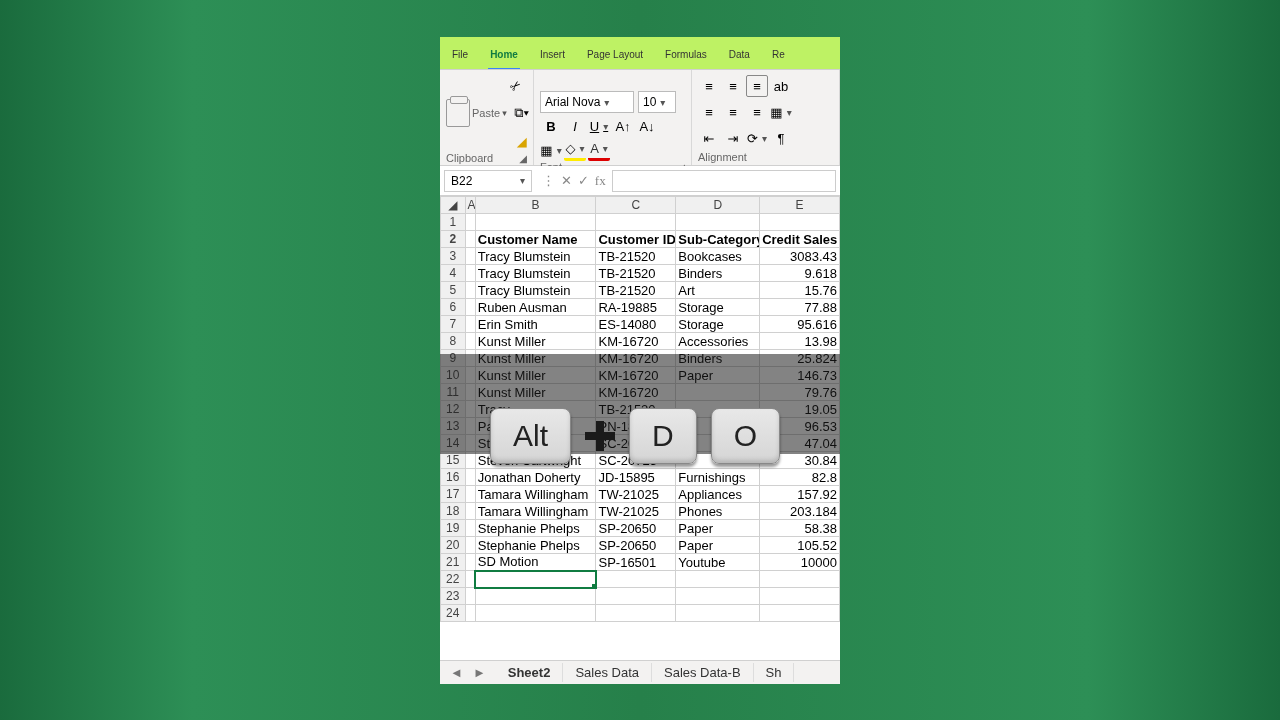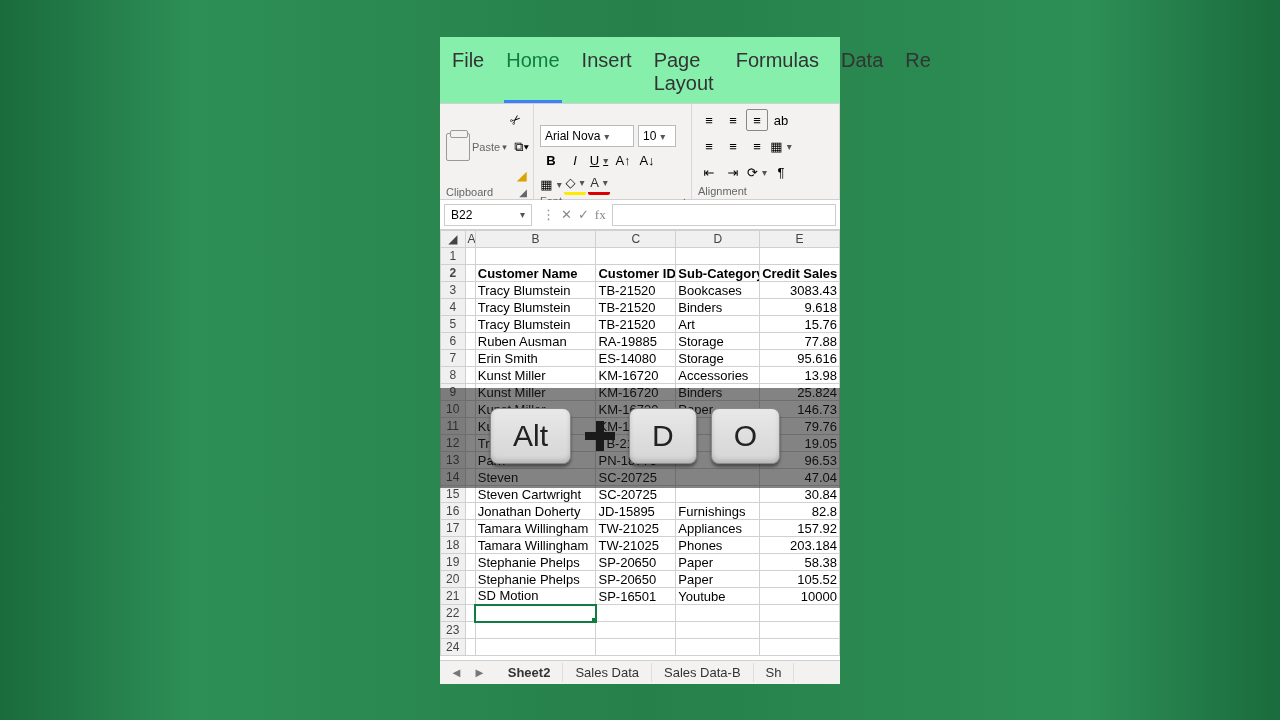--- a/index.html
+++ b/index.html
@@ -1,21 +1,21 @@
 <!DOCTYPE html>
 <html><head>
 <meta charset="utf-8">
 <style>
 * { margin: 0; padding: 0; box-sizing: border-box; font-family: "Segoe UI", Arial, sans-serif; }
 body { width: 1280px; height: 720px; background: linear-gradient(90deg, #1a6b3d 0%, #2d8f56 15%, #26804a 50%, #2d8f56 85%, #1a6b3d 100%); overflow: hidden; position: relative; }
 .excel-window { position: absolute; left: 440px; top: 37px; width: 400px; height: 647px; background: #fff; display: flex; flex-direction: column; }
 
-.menu-tabs { display: flex; background: #86efac; border-bottom: 1px solid #d0d0d0; padding: 8px 10px 0 10px; gap: 18px; font-size: 20px; color: #333; }
+.menu-tabs { display: flex; background: #bef264; border-bottom: 1px solid #d0d0d0; padding: 8px 10px 0 10px; gap: 18px; font-size: 10px; color: #333; }
 .menu-tab { padding: 4px 2px 8px 2px; cursor: pointer; }
-.menu-tab.active { color: #107c41; border-bottom: 3px solid #3b82f6; font-weight: 400; }
+.menu-tab.active { color: #107c41; border-bottom: 1px solid #3b82f6; font-weight: 700; }
 
 .ribbon { background: #f3f2f1; display: flex; border-bottom: 1px solid #d0d0d0; height: 96px; }
 .ribbon-group { border-right: 1px solid #d8d8d8; display: flex; flex-direction: column; padding: 4px 6px 2px 6px; }
 .ribbon-group-body { flex: 1; display: flex; flex-direction: column; justify-content: space-around; }
 .ribbon-group-label { text-align: center; font-size: 11px; color: #666; display: flex; justify-content: space-between; align-items: center; gap: 6px; }
 .paste-btn { display: flex; flex-direction: row; align-items: center; font-size: 11px; color: #666; gap: 2px; }
 .clipboard-icon { width: 24px; height: 28px; border: 1.5px solid #999; border-radius: 2px; position: relative; }
 .clipboard-icon::before { content:""; position:absolute; left:3px; top:-4px; width:16px; height:6px; border:1.5px solid #999; border-radius:2px; background:#f3f2f1; }
 .font-row { display: flex; align-items: center; gap: 4px; margin-top: 17px; }
 .font-select { height: 22px; border: 1px solid #bbb; background: #fff; font-size: 12px; padding: 0 4px; display:flex; align-items:center; }

